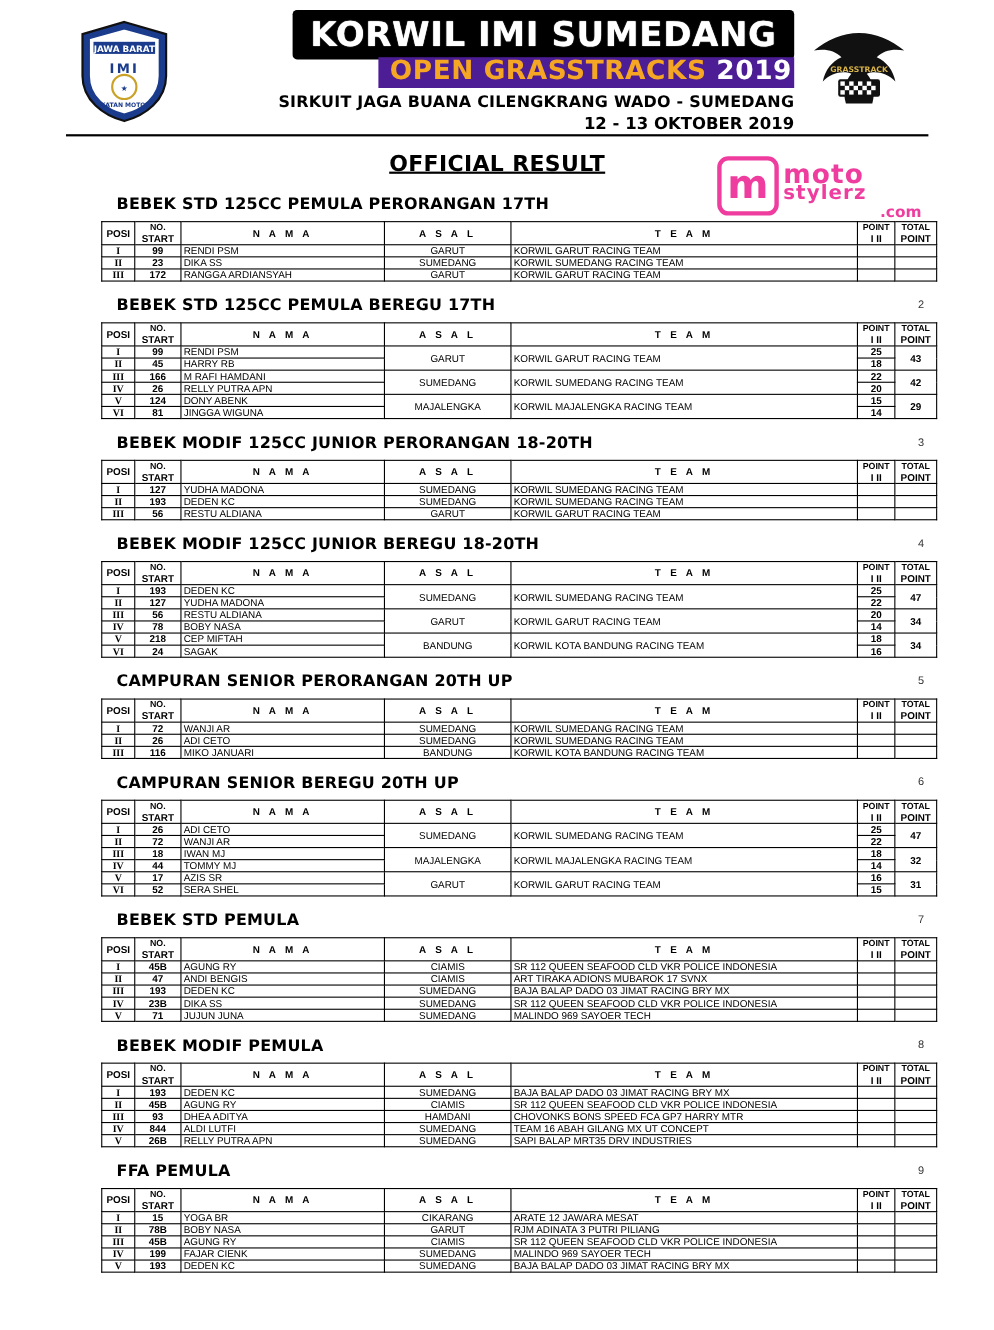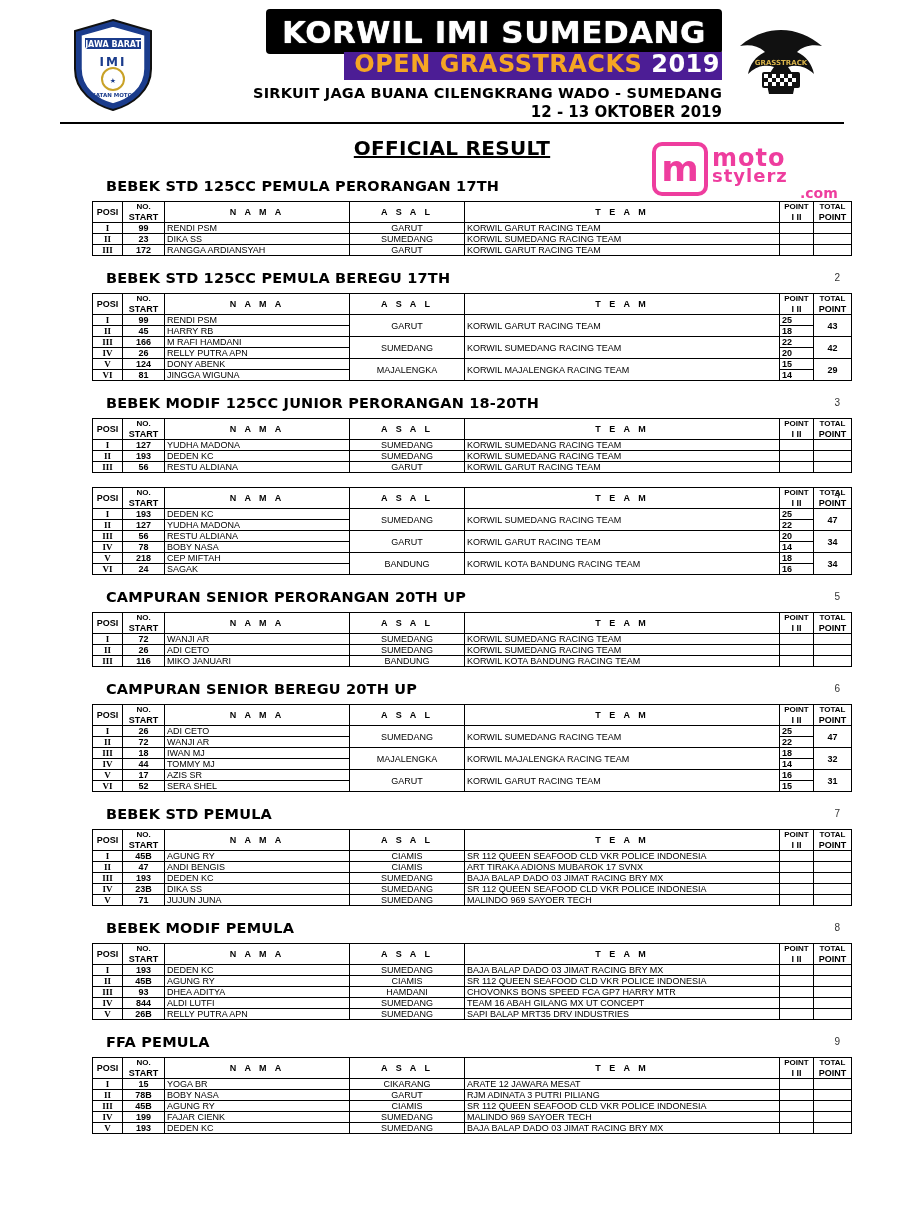--- a/index.html
+++ b/index.html
@@ -168,21 +168,21 @@
   .hdr-two b { display: block; font-size: 8px; }
   .sp-nama { letter-spacing: 3px; }
   .sp-asal { letter-spacing: 3px; }
   .sp-team { letter-spacing: 3px; }
 
   td.pos { text-align: center; font-weight: bold; font-size: 9px; font-family: "Liberation Serif", serif; }
   td.no  { text-align: center; font-weight: bold; font-size: 9.5px; }
   td.nama { text-align: left; padding-left: 4px; font-size: 9px; }
   td.asal { text-align: center; font-size: 9px; }
   td.team { text-align: left; padding-left: 3px; font-size: 9px; }
-  td.pt   { text-align: left; font-size: 9px; font-weight: bold; }
+  td.pt   { text-align: center; font-size: 9px; font-weight: bold; }
   td.tot  { text-align: center; font-size: 10px; font-weight: bold; }
 </style>
 </head>
 <body>
 
 <div class="page">
 
   <div class="header">
 
     <div class="logo-left">
@@ -399,20 +399,21 @@
               <td class="nama">RESTU ALDIANA</td>
               <td class="asal">GARUT</td>
               <td class="team">KORWIL GARUT RACING TEAM</td>
               <td class="pt"></td>
               <td class="tot"></td>
             </tr>
           </tbody>
         </table>
       </div>
       <div class="section">
+        <div class="section-title">BEBEK MODIF 125CC JUNIOR BEREGU 18-20TH</div>
         <div class="section-index">4</div>
         <table class="result">
           <thead>
             <tr>
               <th class="c-pos">POSI</th>
               <th class="c-no hdr-two"><b>NO.</b>START</th>
               <th class="c-nama sp-nama">N A M A</th>
               <th class="c-asal sp-asal">A S A L</th>
               <th class="c-team sp-team">T E A M</th>
               <th class="c-point hdr-two"><b>POINT</b>I   II</th>

